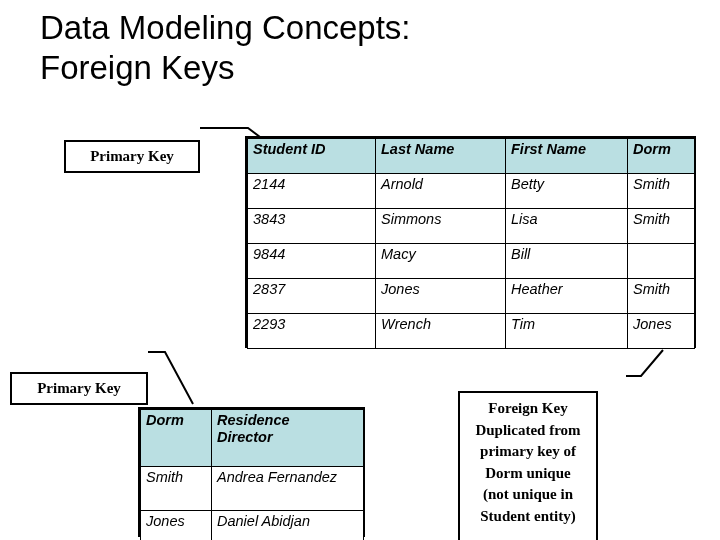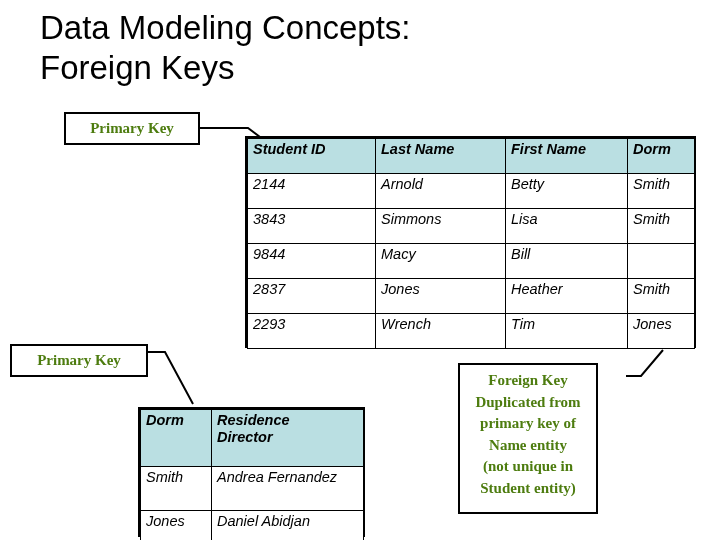--- a/index.html
+++ b/index.html
@@ -33,22 +33,23 @@
   #title .line { display: block; }
 
   
   .callout {
     position: absolute;
     box-sizing: border-box;
     border: 2px solid #000000;
     background: #ffffff;
     font-family: "Liberation Serif", serif;
     font-weight: bold;
-    color: #4d7c0f;
+    color: #000000;
     text-align: center;
+    margin-top: 28px;
   }
   #pk-box-1 {
     left: 64px; top: 112px;
     width: 136px; height: 33px;
     font-size: 15px;
     line-height: 29px;
   }
   #pk-box-2 {
     left: 10px; top: 344px;
     width: 138px; height: 33px;
@@ -147,21 +148,21 @@
   </svg>
 
   <div class="callout" id="pk-box-1">Primary Key</div>
 
   <div class="callout" id="pk-box-2">Primary Key</div>
 
   <div class="callout" id="fk-box">
     <span class="fline">Foreign Key</span>
     <span class="fline">Duplicated from</span>
     <span class="fline">primary key of</span>
-    <span class="fline">Name entity</span>
+    <span class="fline">Dorm unique</span>
     <span class="fline">(not unique in</span>
     <span class="fline">Student entity)</span>
   </div>
 
   <div class="tablewrap" id="student-wrap">
     <table class="grid" id="student-table">
       <colgroup>
         <col class="c1">
           <col class="c2">
           <col class="c3">

